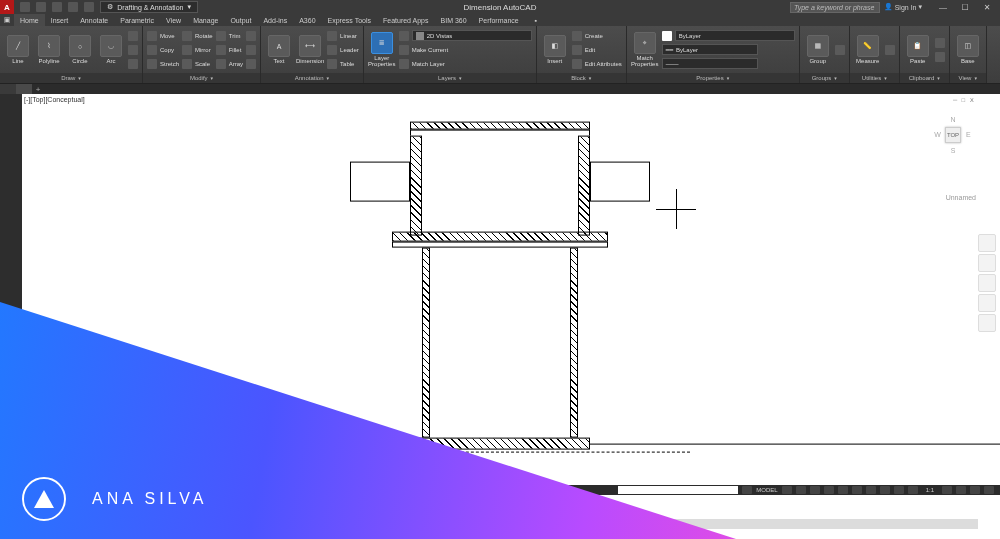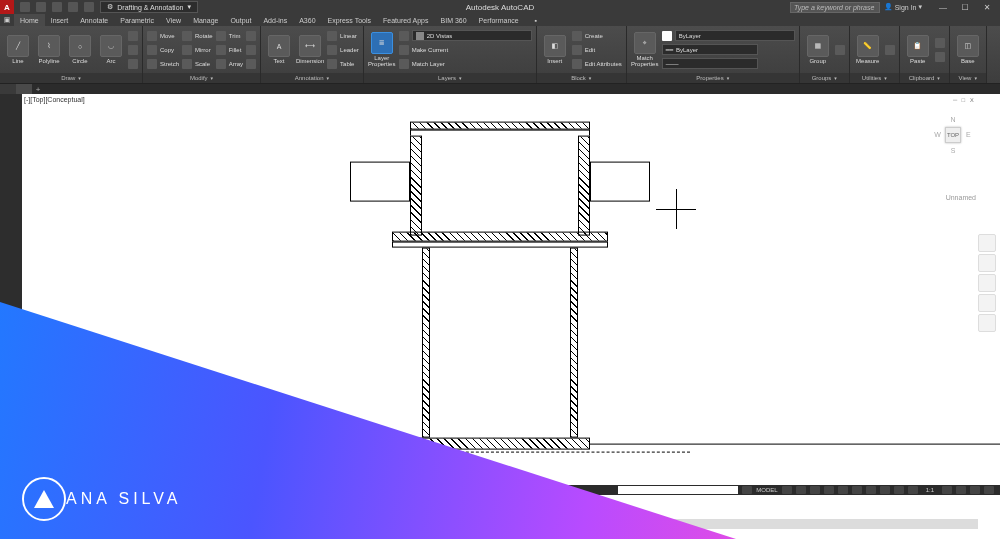--- a/index.html
+++ b/index.html
@@ -104,21 +104,21 @@
   .statusbar .combo { width: 120px; height: 8px; background: #fff; }
 
   
   .overlay {
     position: absolute; left: 0; bottom: 0; width: 100%; height: 220px; pointer-events: none;
   }
   .ov-shape { position: absolute; left: -40px; bottom: -40px; width: 900px; height: 290px;
     background: linear-gradient(100deg, #1d7dff 0%, #4b55ff 35%, #b84bff 70%, #ff4dd2 100%);
     clip-path: polygon(0 0, 0 100%, 100% 100%);
   }
-  .ov-logo { position: absolute; left: 22px; bottom: 18px; display: flex; align-items: center; gap: 0; }
+  .ov-logo { position: absolute; left: 22px; bottom: 18px; display: flex; align-items: center; gap: 26px; }
   .ov-logo .ring { width: 44px; height: 44px; border: 2px solid #fff; border-radius: 50%; display:flex; align-items:center; justify-content:center;}
   .ov-logo .tri  { width: 0; height: 0; border-left: 10px solid transparent; border-right: 10px solid transparent; border-bottom: 18px solid #fff; }
   .ov-logo .txt  { color: #fff; font-size: 16px; letter-spacing: 4px; font-weight: 300; }
 
   
   .hscroll { position: absolute; left: 22px; right: 22px; bottom: 0; height: 10px; background: #dcdcdc; }
   .hscroll .thumb { position: absolute; left: 40%; width: 25%; top: 1px; bottom: 1px; background: #a9a9a9; border-radius: 2px; }
 
   .sidebargutter { position: absolute; left: 0; top: 0; bottom: 0; width: 22px; background: #2d2d2d; }
 </style>
@@ -134,21 +134,21 @@
     <div class="qi"></div>
     <div class="qi"></div>
     <div class="qi"></div>
     <div class="qi"></div>
   </div>
   <div class="ws">
     <span>⚙</span>
     <span>Drafting &amp; Annotation</span>
     <span>▾</span>
   </div>
-  <div class="title">Autodesk AutoCAD</div>
+  <div class="title">Dimension AutoCAD</div>
   <div class="right">
     <div class="search">
       <span>Type a keyword or phrase</span>
     </div>
     <div class="signin">
       <span>👤</span>
       <span>Sign In</span>
       <span>▾</span>
     </div>
     <div class="qi"></div>

